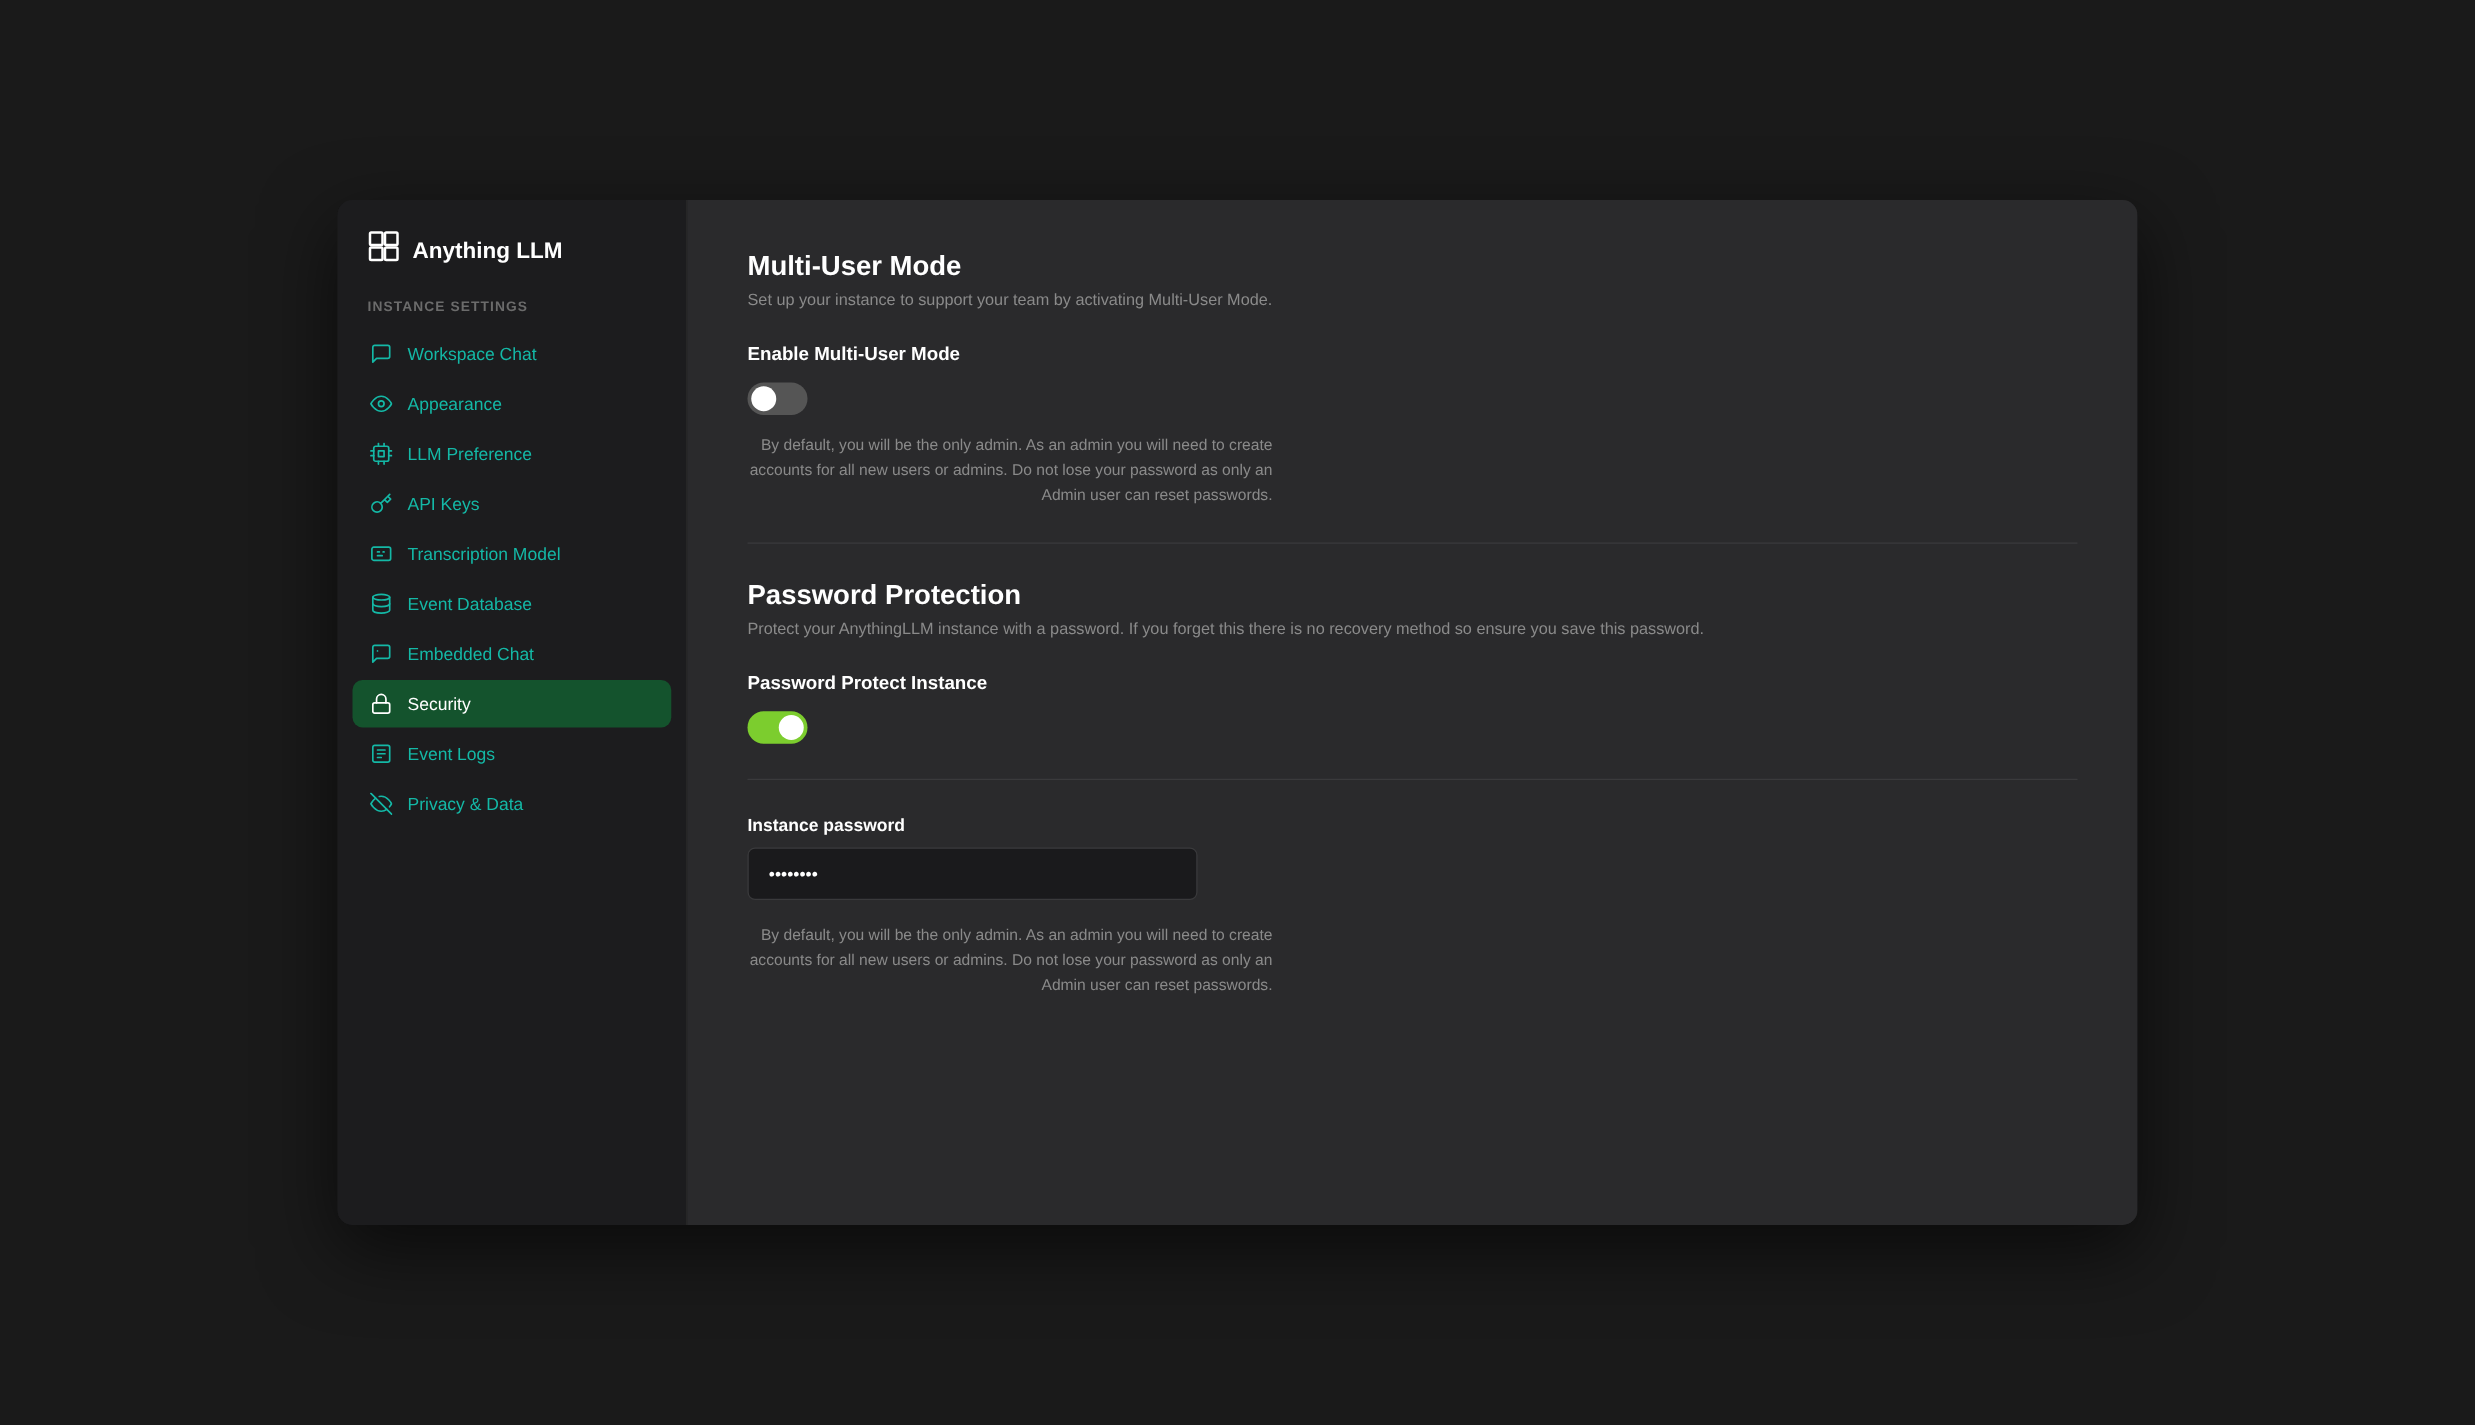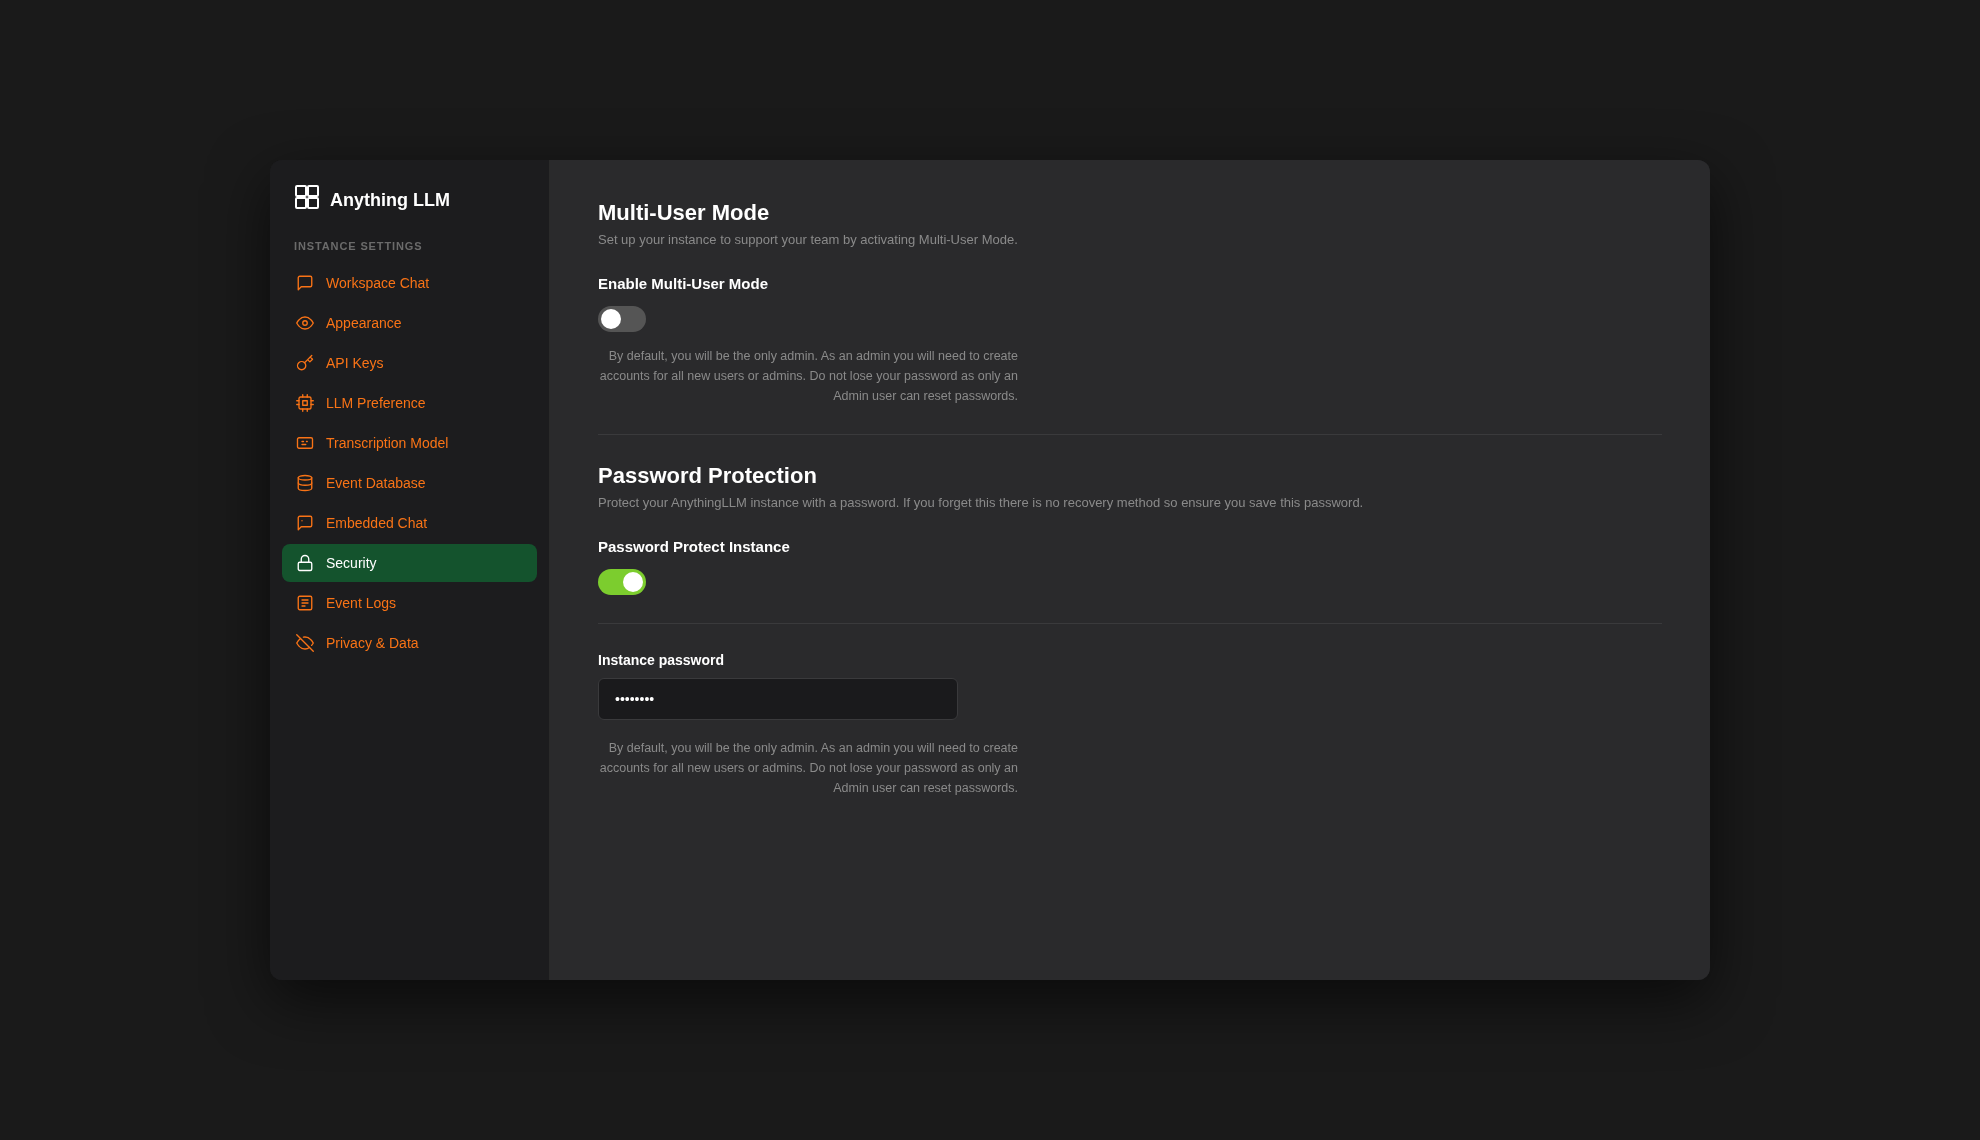--- a/index.html
+++ b/index.html
@@ -53,21 +53,21 @@
       text-transform: uppercase;
       padding: 0 12px 12px 12px;
     }
     .nav-item {
       display: flex;
       align-items: center;
       gap: 12px;
       padding: 10px 14px;
       border-radius: 8px;
       cursor: pointer;
-      color: #f97316;
+      color: #14b8a6;
       font-size: 14px;
       font-weight: 500;
       transition: background 0.15s;
       margin-bottom: 2px;
     }
     .nav-item.active {
       background: #14532d;
       color: #ffffff;
     }
     .nav-icon {
@@ -219,29 +219,20 @@
     </div>
 
     <div class="nav-item">
       <span class="nav-icon">
         <svg viewBox="0 0 24 24">
             <path d="M1 12s4-8 11-8 11 8 11 8-4 8-11 8-11-8-11-8z"></path>
             <circle cx="12" cy="12" r="3"></circle>
           </svg>
       </span>
       <span>Appearance</span>
-    </div>
-
-    <div class="nav-item">
-      <span class="nav-icon">
-        <svg viewBox="0 0 24 24">
-            <path d="M21 2l-2 2m-7.61 7.61a5.5 5.5 0 1 1-7.778 7.778 5.5 5.5 0 0 1 7.777-7.777zm0 0L15.5 7.5m0 0l3 3L22 7l-3-3m-3.5 3.5L19 4"></path>
-          </svg>
-      </span>
-      <span>API Keys</span>
     </div>
 
     <div class="nav-item">
       <span class="nav-icon">
         <svg viewBox="0 0 24 24">
             <rect x="4" y="4" width="16" height="16" rx="2"></rect>
             <rect x="9" y="9" width="6" height="6"></rect>
             <line x1="9" y1="1" x2="9" y2="4"></line>
             <line x1="15" y1="1" x2="15" y2="4"></line>
             <line x1="9" y1="20" x2="9" y2="23"></line>
@@ -251,20 +242,29 @@
             <line x1="1" y1="9" x2="4" y2="9"></line>
             <line x1="1" y1="14" x2="4" y2="14"></line>
           </svg>
       </span>
       <span>LLM Preference</span>
     </div>
 
     <div class="nav-item">
       <span class="nav-icon">
         <svg viewBox="0 0 24 24">
+            <path d="M21 2l-2 2m-7.61 7.61a5.5 5.5 0 1 1-7.778 7.778 5.5 5.5 0 0 1 7.777-7.777zm0 0L15.5 7.5m0 0l3 3L22 7l-3-3m-3.5 3.5L19 4"></path>
+          </svg>
+      </span>
+      <span>API Keys</span>
+    </div>
+
+    <div class="nav-item">
+      <span class="nav-icon">
+        <svg viewBox="0 0 24 24">
             <rect x="2" y="5" width="20" height="14" rx="2"></rect>
             <path d="M8 10h2m-2 4h5m1-4h1"></path>
           </svg>
       </span>
       <span>Transcription Model</span>
     </div>
 
 
     <div class="nav-item">
       <span class="nav-icon">

